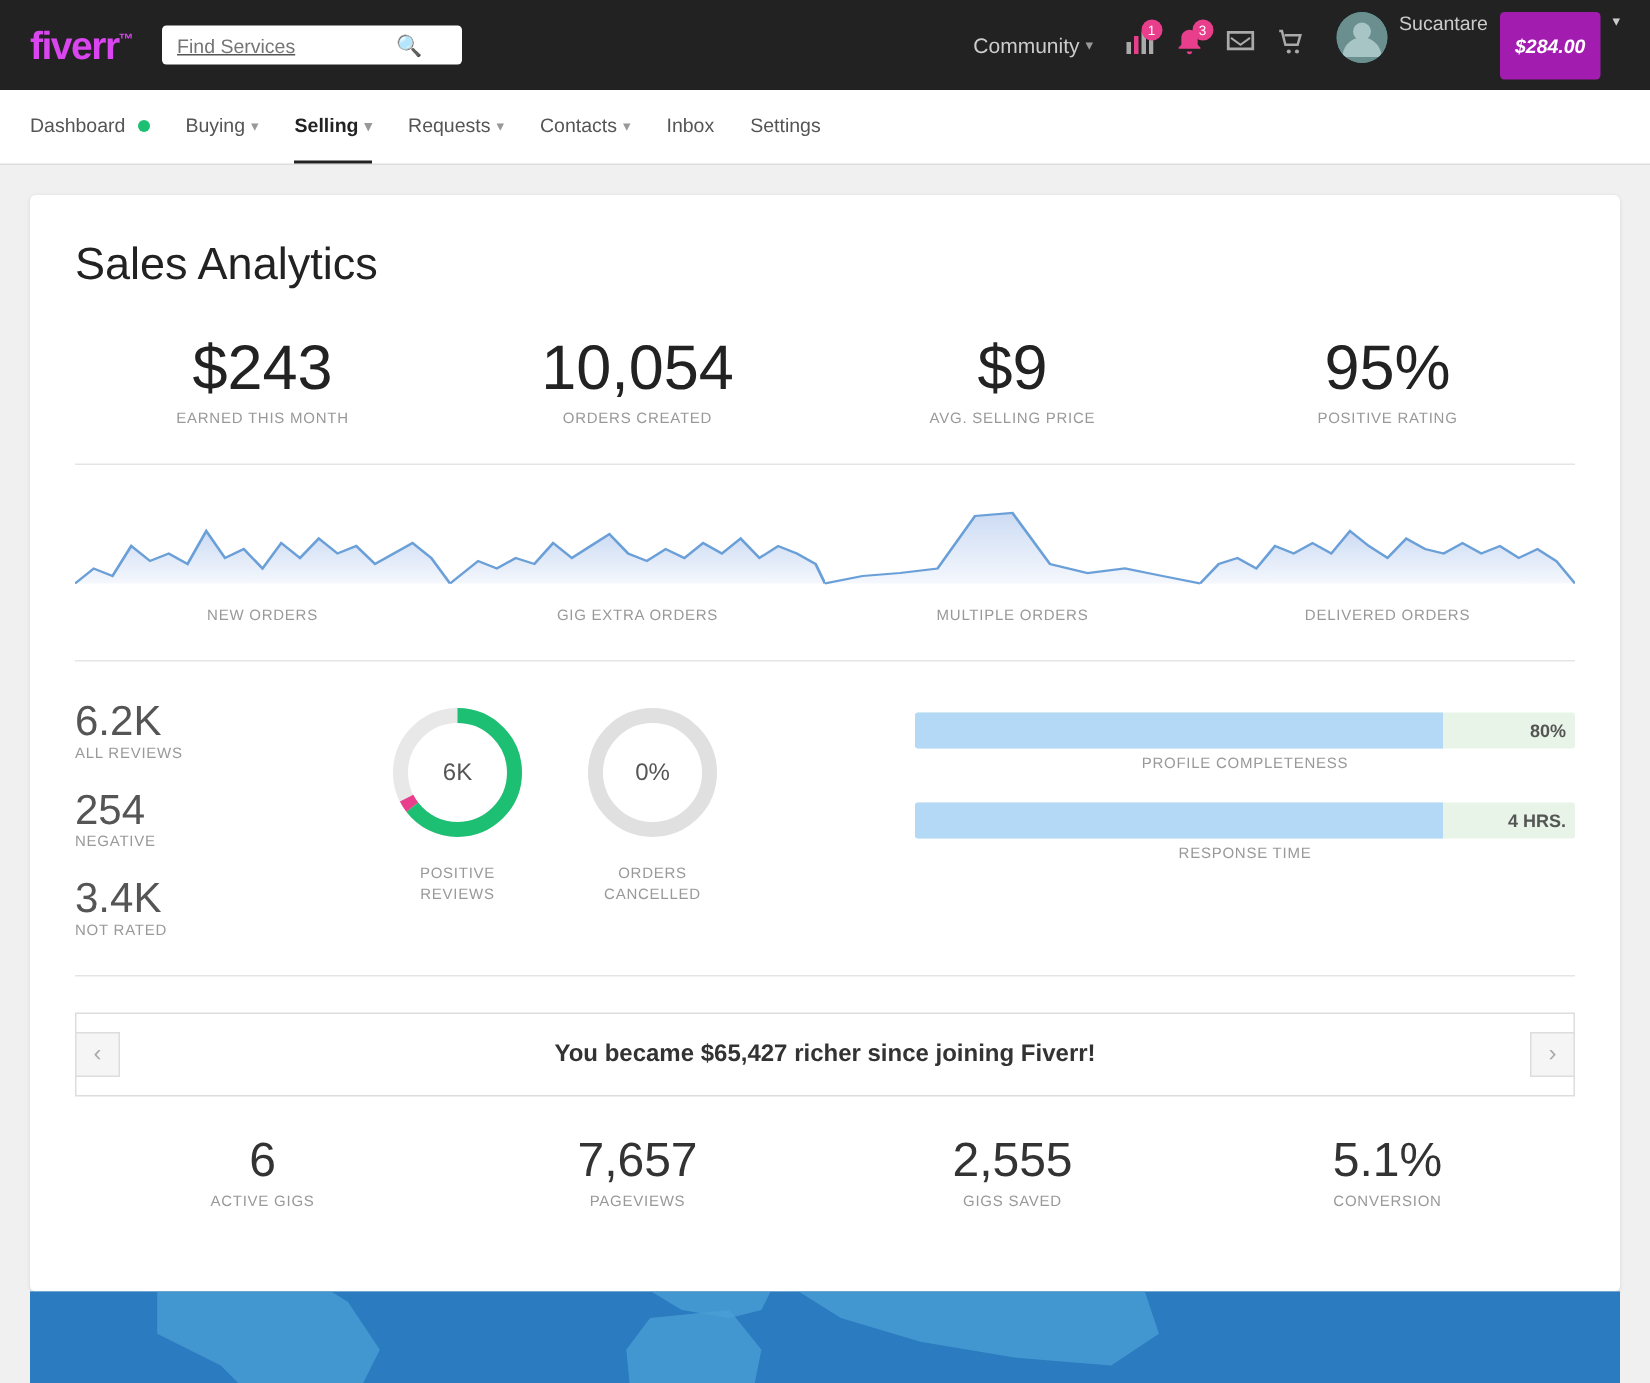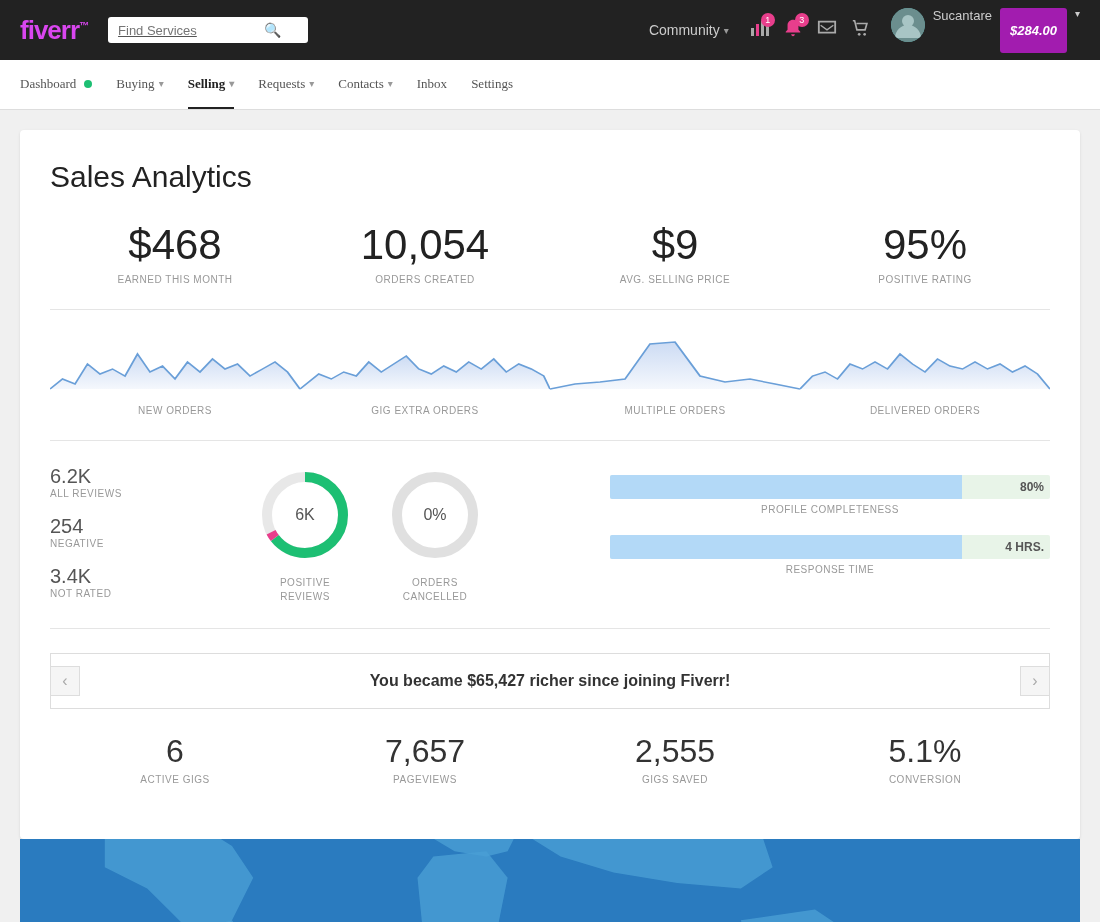--- a/index.html
+++ b/index.html
@@ -26,21 +26,21 @@
     .user-avatar { width: 34px; height: 34px; border-radius: 50%; background: #5ba4a4; display: flex; align-items: center; justify-content: center; overflow: hidden; }
     .user-name { color: #ccc; font-size: 13px; }
     .balance-btn { background: #a21caf; color: #fff; font-weight: bold; font-size: 13px; padding: 15px 10px; border-radius: 3px; font-style: italic; }
     .dropdown-arrow { color: #ccc; font-size: 10px; }
 
     
     .subnav {
       background: #fff; border-bottom: 1px solid #ddd; display: flex; align-items: center;
       padding: 0 20px; height: 50px; gap: 24px;
     }
-    .subnav-item { color: #555; font-size: 13px; cursor: pointer; display: flex; align-items: center; gap: 4px; height: 100%; border-bottom: 2px solid transparent; font-family: Liberation Serif, serif; }
+    .subnav-item { color: #555; font-size: 13px; cursor: pointer; display: flex; align-items: center; gap: 4px; height: 100%; border-bottom: 2px solid transparent; }
     .subnav-item.active { font-weight: bold; color: #222; border-bottom: 2px solid #222; }
     .subnav-item .dot { width: 8px; height: 8px; background: #1dbf73; border-radius: 50%; margin-left: 4px; }
     .chevron { font-size: 10px; color: #999; }
 
     
     .main { padding: 20px; }
     .card { background: #fff; border-radius: 4px; box-shadow: 0 1px 3px rgba(0,0,0,0.1); padding: 30px; }
 
     
     .page-title { font-size: 30px; font-weight: 300; color: #222; margin-bottom: 28px; }
@@ -55,21 +55,21 @@
     .charts-row { display: flex; border-bottom: 1px solid #e5e5e5; padding-bottom: 24px; margin-bottom: 24px; }
     .chart-item { flex: 1; text-align: center; }
     .chart-label { font-size: 10px; color: #999; letter-spacing: 0.5px; text-transform: uppercase; margin-top: 8px; }
 
     
     .sparkline { width: 100%; height: 60px; }
 
     
     .middle-row { display: flex; align-items: flex-start; border-bottom: 1px solid #e5e5e5; padding-bottom: 24px; margin-bottom: 24px; gap: 20px; }
     .reviews-col { display: flex; flex-direction: column; gap: 6px; min-width: 80px; }
-    .review-num { font-size: 20px; font-weight: 300; color: #555; }
+    .review-num { font-size: 28px; font-weight: 300; color: #555; }
     .review-lbl { font-size: 10px; color: #999; text-transform: uppercase; letter-spacing: 0.5px; }
 
     
     .donuts-col { display: flex; gap: 30px; flex: 1; justify-content: center; }
     .donut-wrap { text-align: center; }
     .donut-label { font-size: 10px; color: #999; text-transform: uppercase; letter-spacing: 0.5px; margin-top: 8px; line-height: 1.4; }
 
     
     .progress-col { flex: 1; display: flex; flex-direction: column; justify-content: center; gap: 20px; padding-top: 10px; }
     .progress-row { }
@@ -192,21 +192,21 @@
   </div>
 </nav>
 
 <div class="main">
   <div class="card">
 
     <h1 class="page-title">Sales Analytics</h1>
 
     <div class="stats-row">
       <div class="stat-item">
-        <div class="stat-value">$468</div>
+        <div class="stat-value">$243</div>
         <div class="stat-label">EARNED THIS MONTH</div>
       </div>
       <div class="stat-item">
         <div class="stat-value">10,054</div>
         <div class="stat-label">ORDERS CREATED</div>
       </div>
       <div class="stat-item">
         <div class="stat-value">$9</div>
         <div class="stat-label">AVG. SELLING PRICE</div>
       </div>

